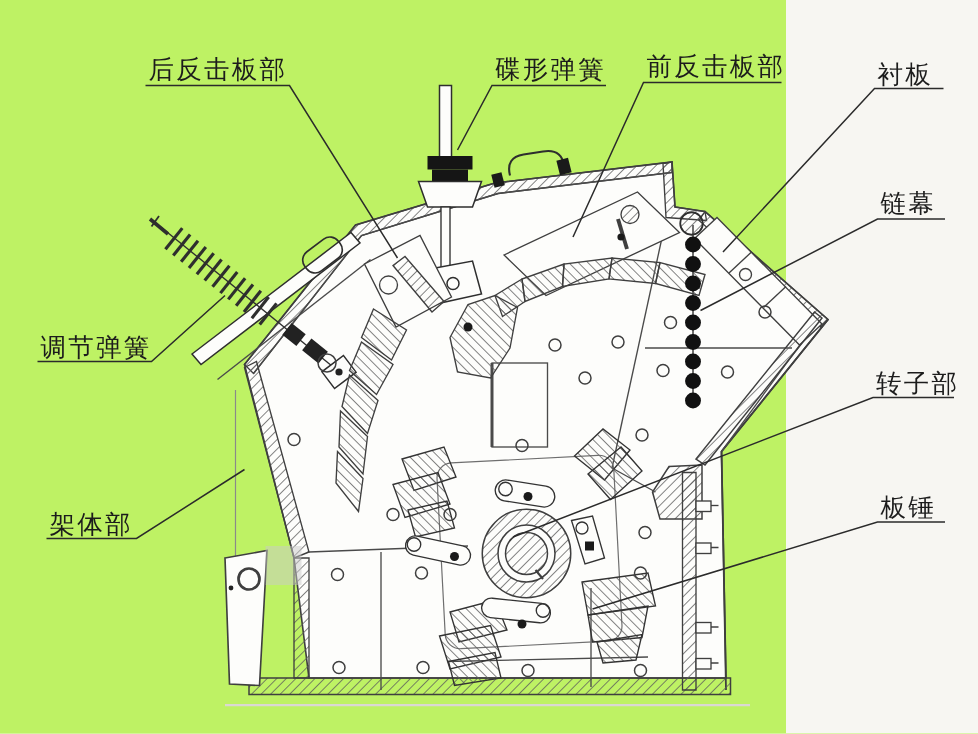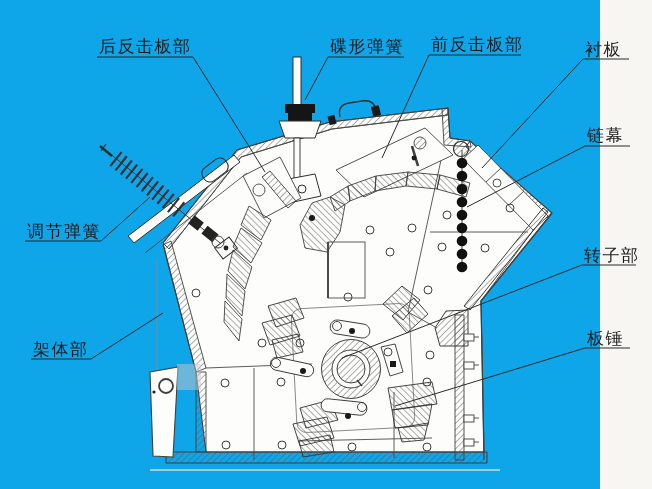--- a/index.html
+++ b/index.html
@@ -1,18 +1,18 @@
 <!DOCTYPE html>
 <html><head>
 <meta charset="utf-8">
 <style>
   html,body{margin:0;padding:0;}
   body{width:652px;height:489px;background:#f7f6f2;overflow:hidden;
        font-family:"Liberation Serif","DejaVu Serif",serif;}
-  #canvas{position:relative;width:600px;height:489px;background:#0ea5e9;}
+  #canvas{position:relative;width:524px;height:489px;background:#bef264;}
   svg{position:absolute;left:0;top:0;}
   svg text{fill:#1c1c1c;font-size:17px;letter-spacing:1.5px;
            font-family:"Liberation Serif","DejaVu Serif",serif;}
 </style>
 </head>
 <body>
 
 <div id="canvas">
 <svg width="652" height="489" viewBox="0 0 652 489">
   <defs>

